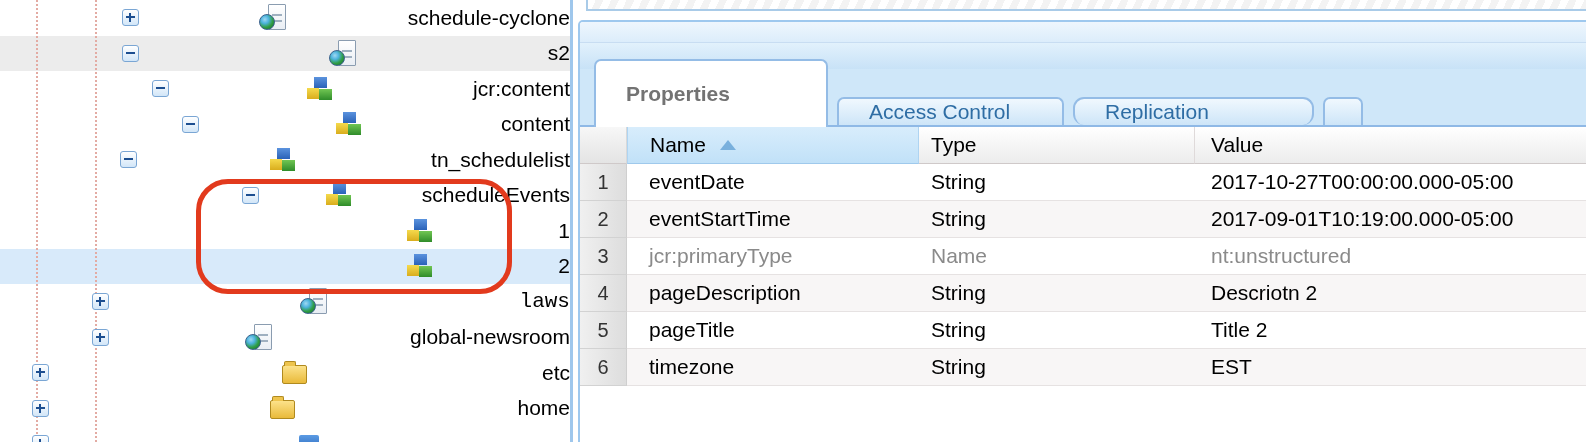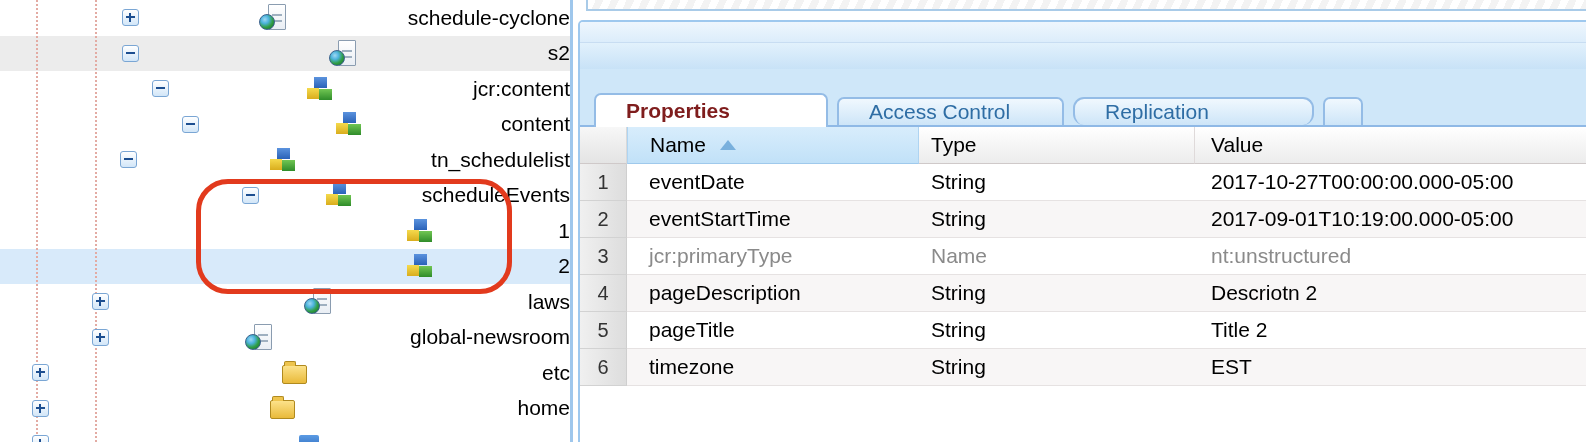--- a/index.html
+++ b/index.html
@@ -64,21 +64,21 @@
   .band1 { height:20px; background:linear-gradient(#eef6fd,#dcedfb); border-bottom:1px solid #c8ddf2; }
   .band2 { height:26px; background:linear-gradient(#e2f1fc,#c8e2f7); }
 
   .tabstrip { height:58px; background:#cfe7f9; border-bottom:2px solid #8fb9e6; box-sizing:border-box;
       display:flex; align-items:flex-end; padding-left:14px; }
   .tab { box-sizing:border-box; flex:none; height:28px; margin-right:9px;
       border:2px solid #94bce6; border-bottom:none; border-radius:7px 7px 0 0;
       background:linear-gradient(#f0f8fe,#cde5f8); color:#2e6da4; font-size:21px;
       display:flex; align-items:center; padding:0 0 0 30px; cursor:pointer; }
   .tab.w1 { width:234px; } .tab.w2 { width:227px; } .tab.w3 { width:241px;border-radius:11px; } .tab.w4 { width:238px; }
-  .tab.active { height:34px; margin-bottom:-2px; background:#ffffff; color:#7f1d1d; font-weight:bold; position:relative; z-index:2; }
+  .tab.active { height:68px; margin-bottom:-2px; background:#ffffff; color:#737373; font-weight:bold; position:relative; z-index:2; }
   .tab.stub { width:40px; margin-right:0; }
 
   .grid-header { display:flex; height:37px; box-sizing:border-box; }
   .grid-header .hc { box-sizing:border-box; display:flex; align-items:center; font-size:21px; color:#000; }
   .gh-gutter { width:47px; background:linear-gradient(#f7f7f7,#e4e4e4); border-right:1px solid #d9d9d9; border-bottom:1px solid #cfc9c9; }
   .gh-name { width:292px; padding-left:22px; background:linear-gradient(#d8edfc,#c1e1f8);
       border-left:1px solid #aed4f2; border-right:1px solid #aed4f2; border-bottom:1px solid #9fc9ec; }
   .gh-type { width:276px; padding-left:12px; background:linear-gradient(#ffffff,#ececec);
       border-right:1px solid #dfdada; border-bottom:1px solid #cfc9c9; }
   .gh-value { flex:1; padding-left:16px; background:linear-gradient(#ffffff,#ececec); border-bottom:1px solid #cfc9c9; }
@@ -137,21 +137,21 @@
         <div class="trow" style="padding-left: 272px;">
           <span class="exp none"></span>
           <span class="ticon icon-node-cubes"></span>
           <span class="tlabel">1</span>
         </div>
         <div class="trow selected" style="padding-left: 272px;">
           <span class="exp none"></span>
           <span class="ticon icon-node-cubes"></span>
           <span class="tlabel">2</span>
         </div>
-        <div class="trow" style="padding-left: 92px;">
+        <div class="trow" style="padding-left: 92px; font-family: Liberation Mono, monospace;">
           <span class="exp plus"></span>
           <span class="ticon icon-site-page"></span>
           <span class="tlabel">laws</span>
         </div>
         <div class="trow" style="padding-left: 92px; gap: 24px;">
           <span class="exp plus"></span>
           <span class="ticon icon-site-page"></span>
           <span class="tlabel">global-newsroom</span>
         </div>
         <div class="trow" style="padding-left: 32px;">

